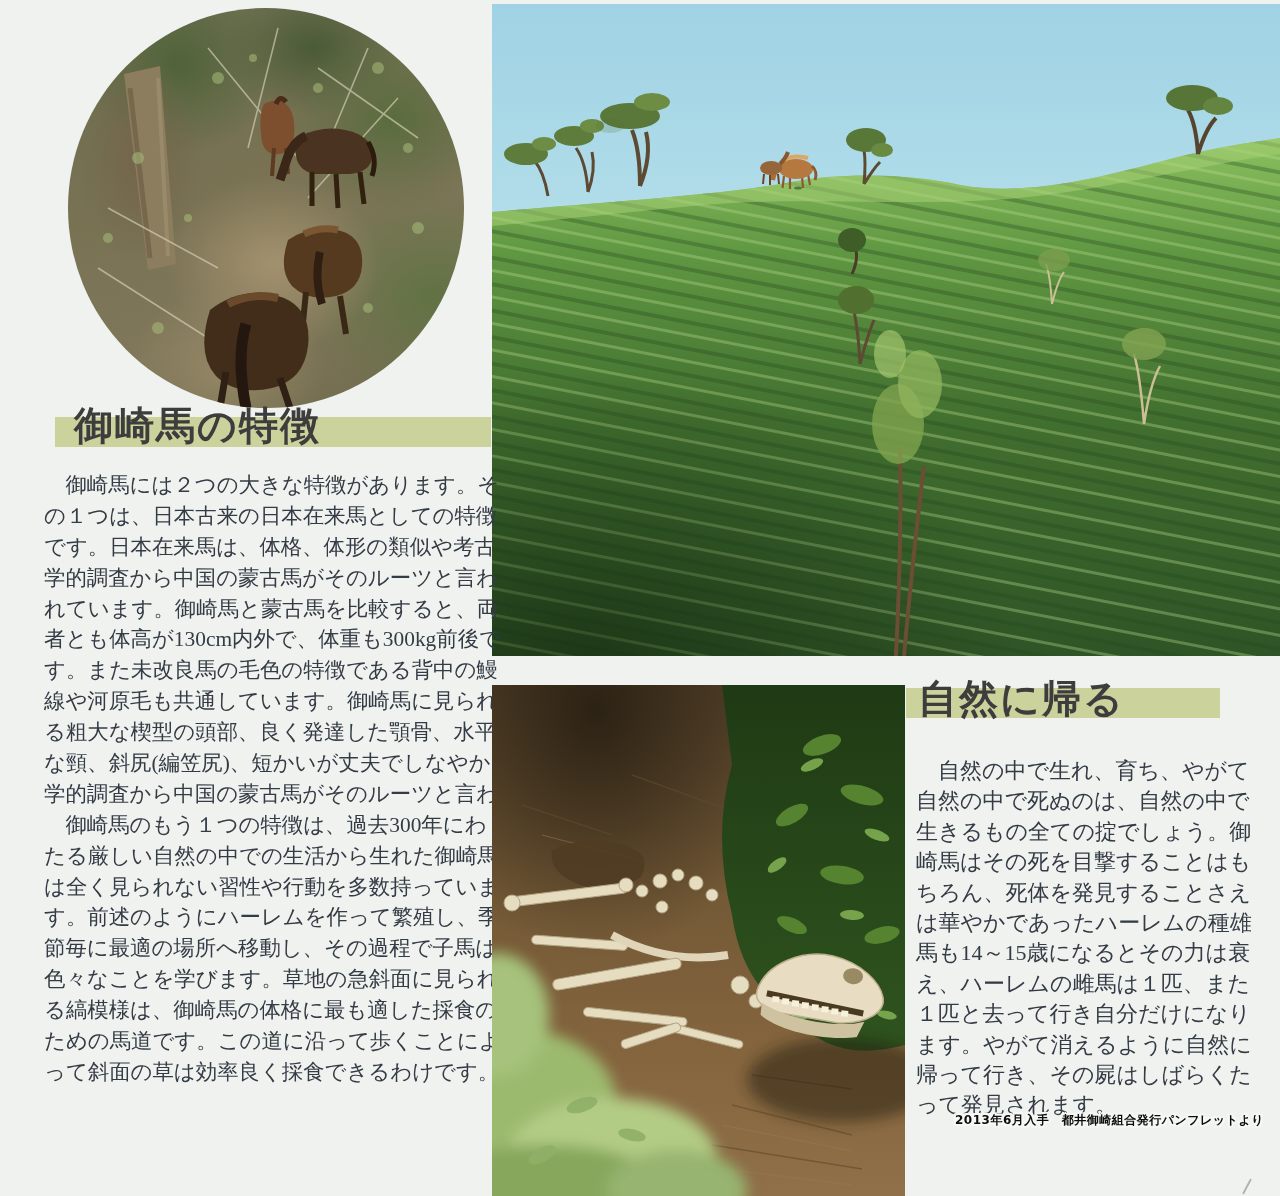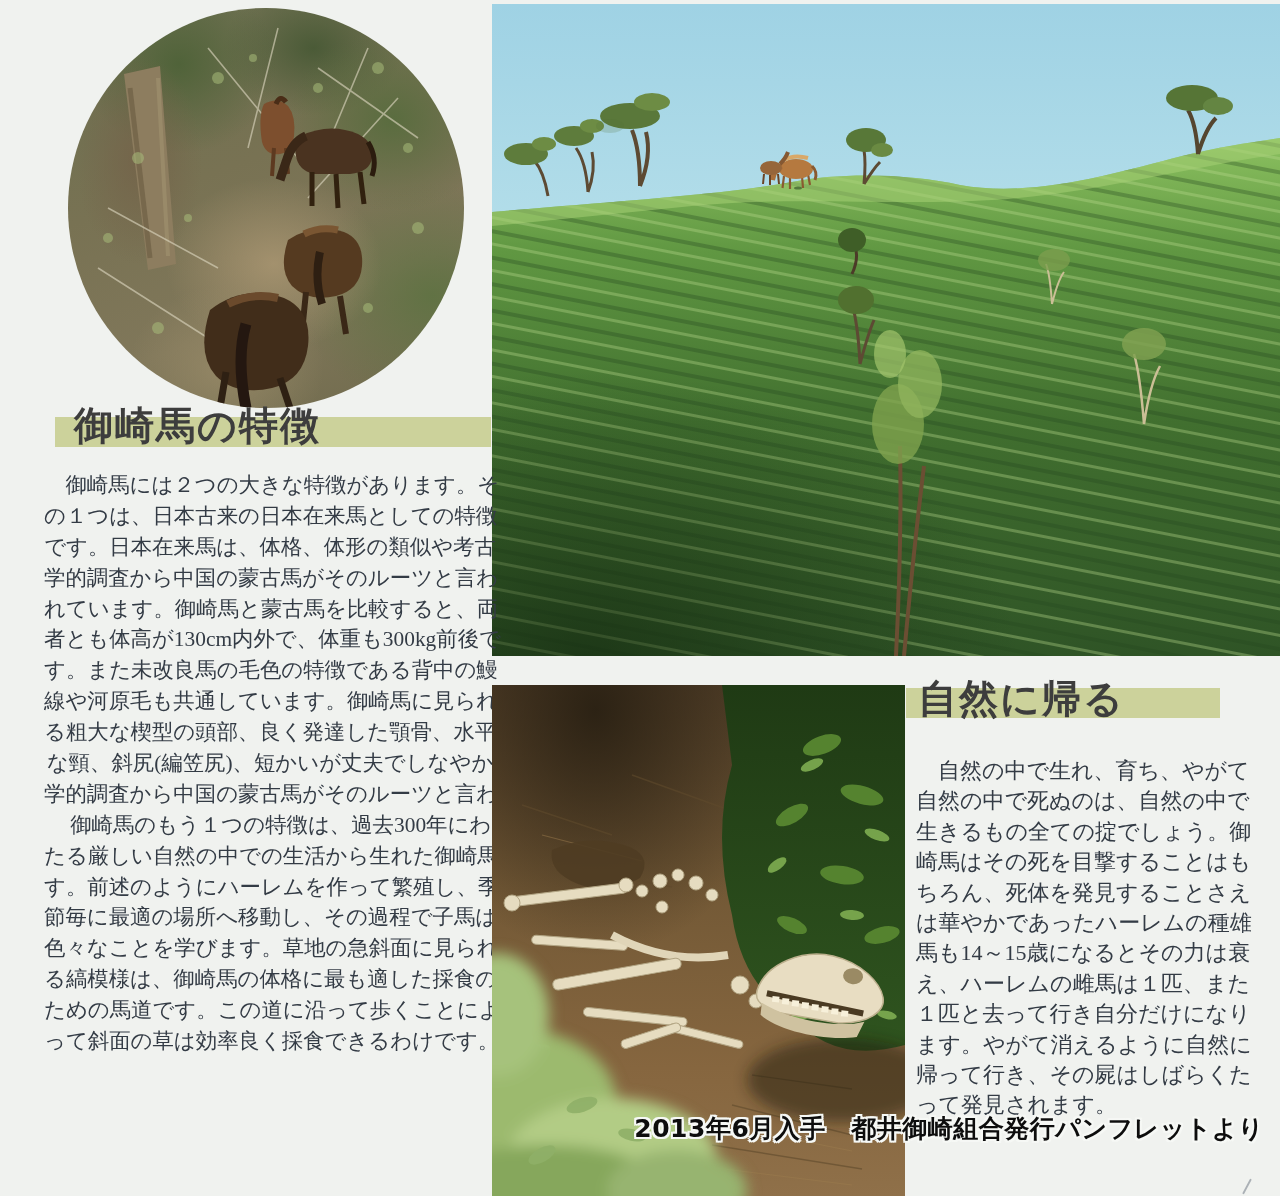--- a/index.html
+++ b/index.html
@@ -46,31 +46,31 @@
     line-height:46px;
     letter-spacing:2px;
     color: var(--heading-text, #3d3d3d);
     white-space:nowrap;
     margin-left:12px;
   }
 
   
   .textcol { color: var(--body-text, #333b45); }
   .textcol .tline { white-space:pre; }
-  .left-col  { left:44px;  top:470px; width:452px; font-size:21.4px;text-align:center; }
+  .left-col  { left:44px;  top:470px; width:452px; font-size:21.4px; }
   .left-col .tline  { height:30.9px; line-height:30.9px; }
   .right-col { left:916px; top:756px; width:340px; font-size:22px; }
   .right-col .tline { height:30.4px; line-height:30.4px; }
 
   
   .caption {
     right:16px; top:1112px;
     font-family:"DejaVu Sans","Liberation Sans",sans-serif;
     font-weight:700;
-    font-size:25px;
+    font-size:12px;
     letter-spacing:0.5px;
     color: var(--caption-text, #0d0d0d);
     white-space:nowrap;
     text-shadow:
       -2px -2px 0 #f6f8f5, 2px -2px 0 #f6f8f5, -2px 2px 0 #f6f8f5, 2px 2px 0 #f6f8f5,
       0 -2px 0 #f6f8f5, 0 2px 0 #f6f8f5, -2px 0 0 #f6f8f5, 2px 0 0 #f6f8f5;
   }
   .pen-mark {
     left:1246px; top:1178px; width:2px; height:17px;
     background:#9aa0a8; transform:rotate(28deg); border-radius:2px; opacity:.8;
@@ -255,20 +255,21 @@
     <div class="tline">学的調査から中国の蒙古馬がそのルーツと言わ</div>
     <div class="tline">れています。御崎馬と蒙古馬を比較すると、両</div>
     <div class="tline">者とも体高が130cm内外で、体重も300kg前後で</div>
     <div class="tline">す。また未改良馬の毛色の特徴である背中の鰻</div>
     <div class="tline">線や河原毛も共通しています。御崎馬に見られ</div>
     <div class="tline">る粗大な楔型の頭部、良く発達した顎骨、水平</div>
     <div class="tline">な頸、斜尻(編笠尻)、短かいが丈夫でしなやか</div>
     <div class="tline">学的調査から中国の蒙古馬がそのルーツと言わ</div>
     <div class="tline">　御崎馬のもう１つの特徴は、過去300年にわ</div>
     <div class="tline">たる厳しい自然の中での生活から生れた御崎馬</div>
+    <div class="tline">は全く見られない習性や行動を多数持っていま</div>
     <div class="tline">す。前述のようにハーレムを作って繁殖し、季</div>
     <div class="tline">節毎に最適の場所へ移動し、その過程で子馬は</div>
     <div class="tline">色々なことを学びます。草地の急斜面に見られ</div>
     <div class="tline">る縞模様は、御崎馬の体格に最も適した採食の</div>
     <div class="tline">ための馬道です。この道に沿って歩くことによ</div>
     <div class="tline">って斜面の草は効率良く採食できるわけです。</div>
   </div>
 
 <div class="abs bones-photo">
   <svg width="413" height="511" viewBox="0 0 413 511">

